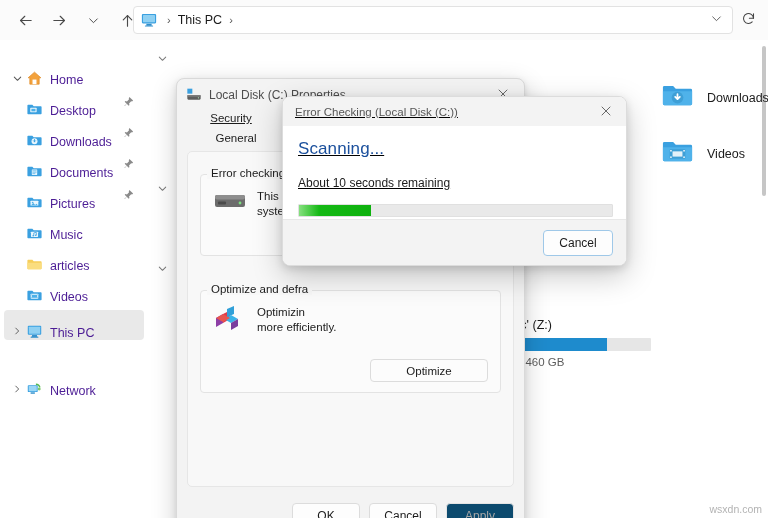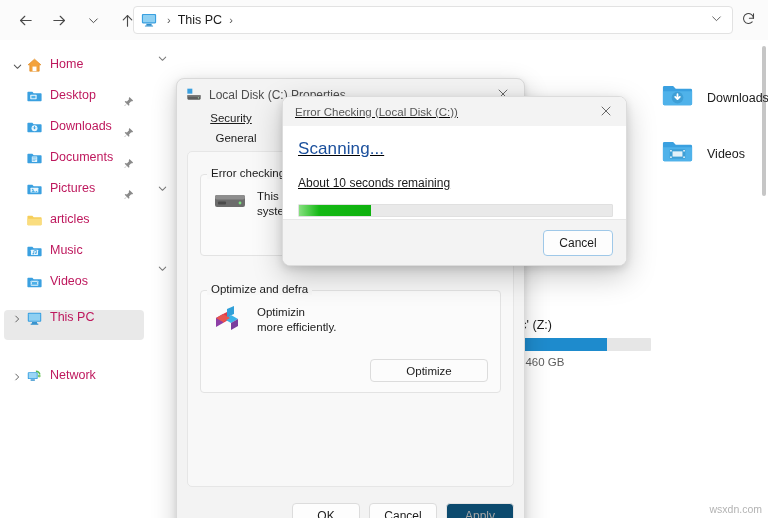--- a/index.html
+++ b/index.html
@@ -70,23 +70,23 @@
   
   .sidebar {
     position: absolute; left: 0; top: 40px; width: 148px; height: 478px;
     background: #ffffff;
     padding-top: 16px;
     overflow: hidden;
   }
   .side-row {
     position: relative;
     height: 30px;
-    display: flex; align-items: flex-start;
+    display: flex; align-items: flex-end;
     font-size: 12.5px;
-    color: #be185d;
+    color: #4c1d95;
     padding-left: 4px;
     border-radius: 4px;
     margin: 1px 4px;
   }
   .side-row.selected { background: #e9e9e9; }
   .side-chev {
     width: 18px; height: 18px; flex: none;
     display: flex; align-items: center; justify-content: center;
     color: #555;
   }
@@ -449,38 +449,38 @@
         <span class="side-pin">
           <svg width="11" height="11" viewBox="0 0 24 24" fill="currentColor">
               <path d="M14 2l8 8-2.2 2.2-2-.6-4.6 4.6.9 3.2-1.7 1.7-4.2-4.2L4 22l-1-1 4.9-4.2L3.7 12.6 5.4 11l3.2.9L13.2 7.3l-.6-2z"></path>
             </svg>
         </span>
       </div>
 
       <div class="side-row side-indent">
         <span class="side-ico">
           <svg width="17" height="17" viewBox="0 0 24 24">
-              <path d="M2 6.4a1 1 0 0 1 1-1h6l1.8 2H21a1 1 0 0 1 1 1v9.2a1 1 0 0 1-1 1H3a1 1 0 0 1-1-1z" fill="#f6ce5a"></path>
-              <path d="M2 9.4h20v8.2a1 1 0 0 1-1 1H3a1 1 0 0 1-1-1z" fill="#fadd7f"></path>
-            </svg>
-        </span>
-        <span class="side-label">articles</span>
-      </div>
-
-      <div class="side-row side-indent">
-        <span class="side-ico">
-          <svg width="17" height="17" viewBox="0 0 24 24">
               <path d="M2 6.4a1 1 0 0 1 1-1h6l1.8 2H21a1 1 0 0 1 1 1v9.2a1 1 0 0 1-1 1H3a1 1 0 0 1-1-1z" fill="#3aa0e0"></path>
               <rect x="7" y="9.4" width="10" height="7.4" rx="0.7" fill="#e9f6fd"></rect>
               <path d="M11 15.2v-4l3.6-.9v4" stroke="#3aa0e0" stroke-width="1.1" fill="none"></path>
               <circle cx="10.2" cy="15.3" r="1.1" fill="#3aa0e0"></circle>
               <circle cx="13.8" cy="14.4" r="1.1" fill="#3aa0e0"></circle>
             </svg>
         </span>
         <span class="side-label">Music</span>
+      </div>
+
+      <div class="side-row side-indent">
+        <span class="side-ico">
+          <svg width="17" height="17" viewBox="0 0 24 24">
+              <path d="M2 6.4a1 1 0 0 1 1-1h6l1.8 2H21a1 1 0 0 1 1 1v9.2a1 1 0 0 1-1 1H3a1 1 0 0 1-1-1z" fill="#f6ce5a"></path>
+              <path d="M2 9.4h20v8.2a1 1 0 0 1-1 1H3a1 1 0 0 1-1-1z" fill="#fadd7f"></path>
+            </svg>
+        </span>
+        <span class="side-label">articles</span>
       </div>
 
       <div class="side-row side-indent">
         <span class="side-ico">
           <svg width="17" height="17" viewBox="0 0 24 24">
               <path d="M2 6.4a1 1 0 0 1 1-1h6l1.8 2H21a1 1 0 0 1 1 1v9.2a1 1 0 0 1-1 1H3a1 1 0 0 1-1-1z" fill="#3aa0e0"></path>
               <rect x="6.6" y="9.6" width="10.8" height="7" rx="0.7" fill="#e9f6fd"></rect>
               <rect x="8.2" y="11" width="7.6" height="4.2" fill="#4db0e8"></rect>
               <rect x="6.6" y="10.4" width="1.3" height="1.1" fill="#4db0e8"></rect>
               <rect x="6.6" y="14.6" width="1.3" height="1.1" fill="#4db0e8"></rect>

